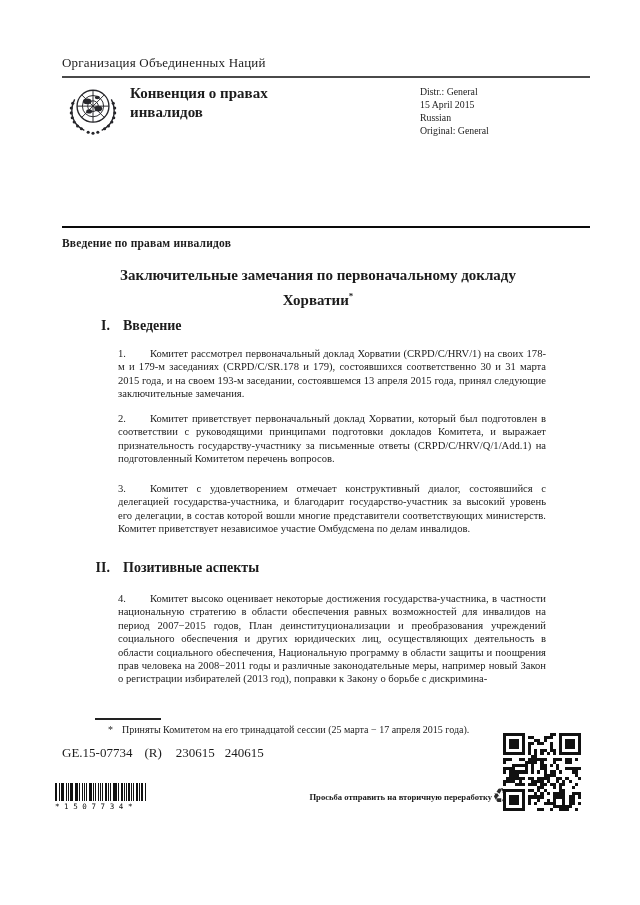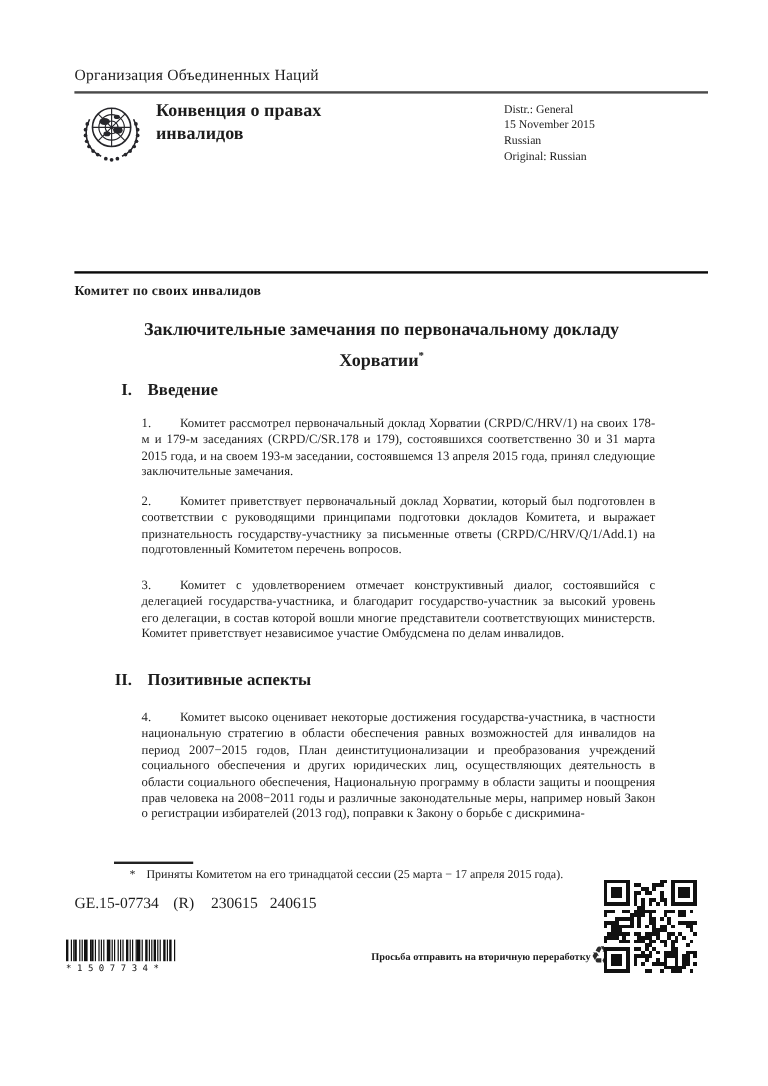--- a/index.html
+++ b/index.html
@@ -97,27 +97,27 @@
           <circle cx="32" cy="53" r="1.6"></circle>
           <circle cx="37" cy="52" r="1.6"></circle>
       </g>
     </svg>
   </div>
 
   <div class="convention-title">Конвенция о правах инвалидов</div>
 
   <div class="distr">
     <div>Distr.: General</div>
-    <div>15 November 2015</div>
+    <div>15 April 2015</div>
     <div>Russian</div>
-    <div>Original: Russian</div>
+    <div>Original: General</div>
   </div>
 
   <div class="section-rule"></div>
-  <div class="committee">Комитет по своих инвалидов</div>
+  <div class="committee">Введение по правам инвалидов</div>
 
   <div class="doc-title">
     <span>Заключительные замечания по первоначальному докладу Хорватии</span><sup>*</sup>
   </div>
 
   <div class="sec-head" style="top:318px">
     <span class="sec-num">I.</span>
     <span class="sec-title">Введение</span>
   </div>
 

